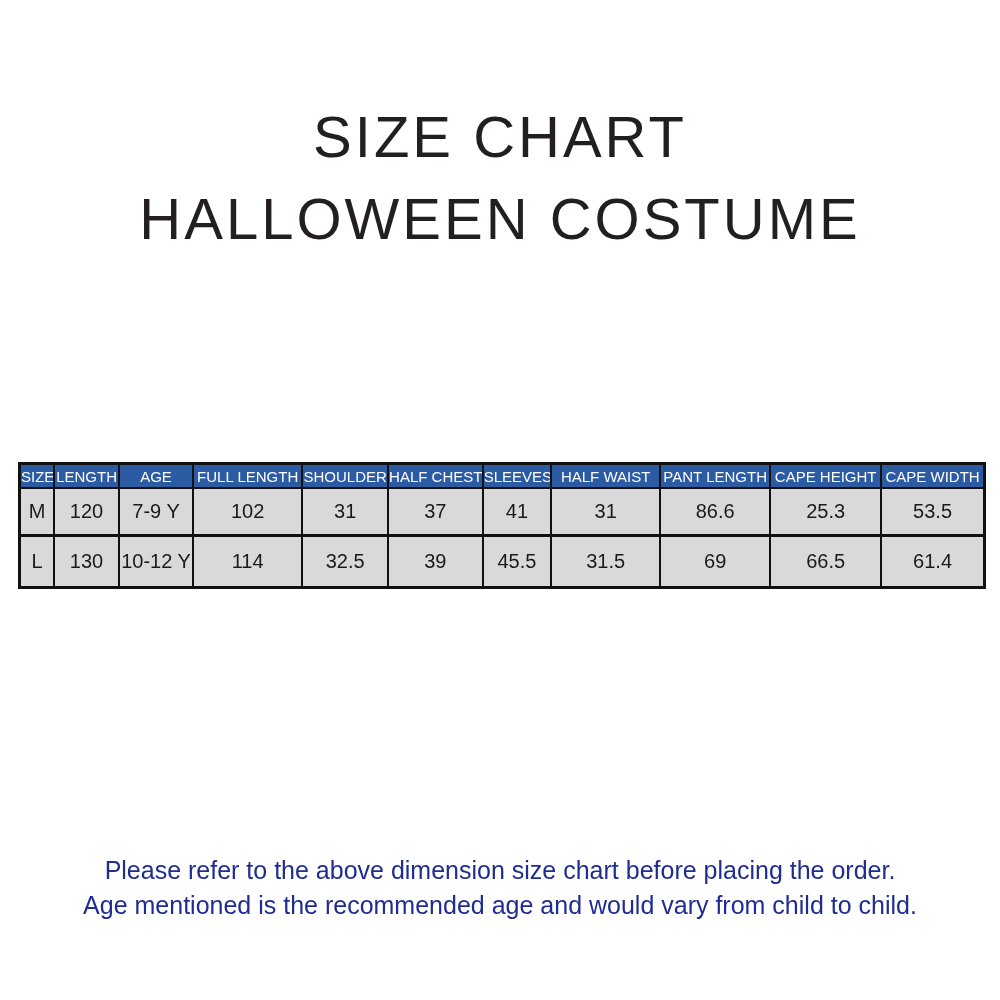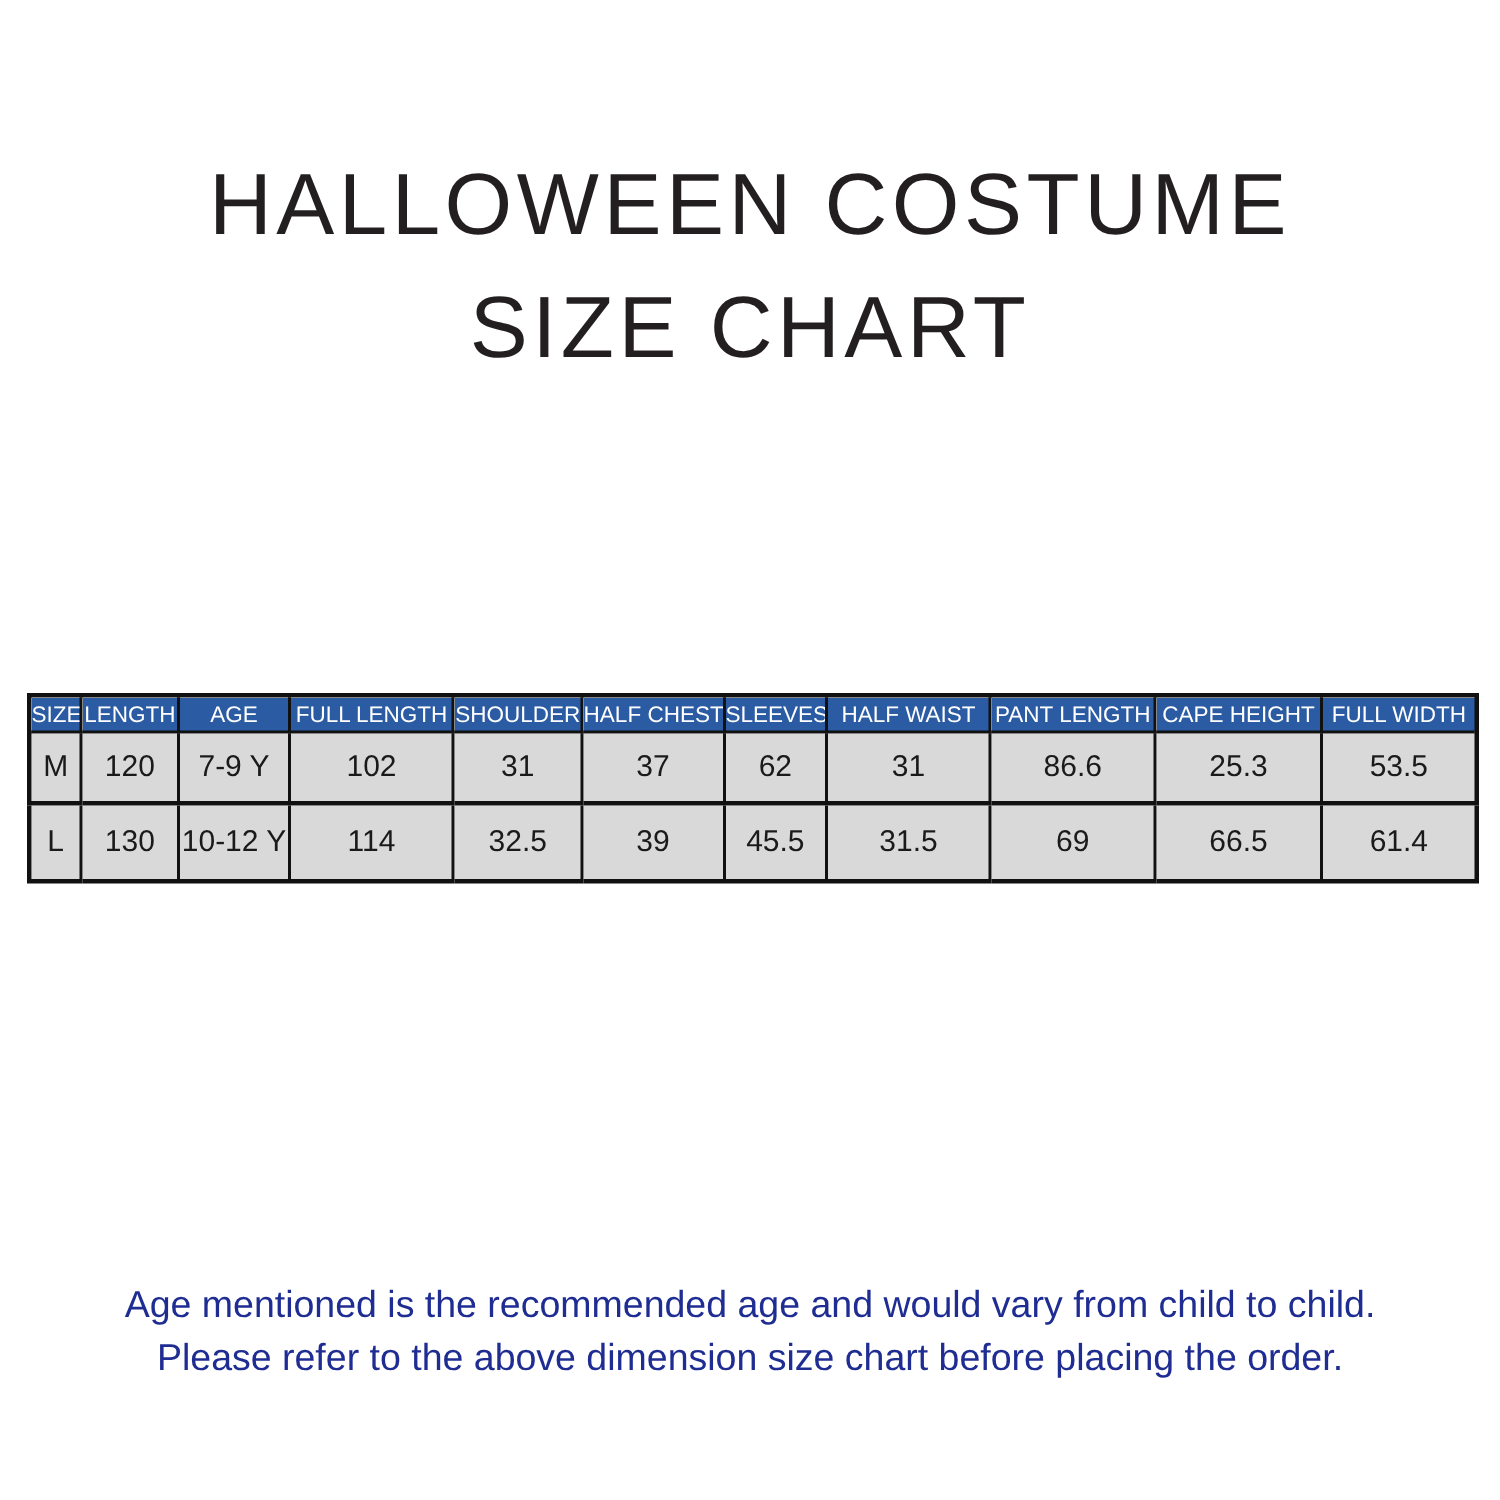--- a/index.html
+++ b/index.html
@@ -77,22 +77,22 @@
     line-height: 35px;
     font-weight: 400;
   }
 </style>
 </head>
 <body>
 
 <div class="page">
 
   <div class="title-block">
+    <div>SIZE CHART</div>
     <div>HALLOWEEN COSTUME</div>
-    <div>SIZE CHART</div>
   </div>
 
   <table class="size-table">
     <colgroup>
         <col style="width: 3.6%;">
         <col style="width: 6.7%;">
         <col style="width: 7.7%;">
         <col style="width: 11.3%;">
         <col style="width: 8.9%;">
         <col style="width: 9.8%;">
@@ -107,30 +107,30 @@
           <th>SIZE</th>
           <th>LENGTH</th>
           <th>AGE</th>
           <th>FULL LENGTH</th>
           <th>SHOULDER</th>
           <th>HALF CHEST</th>
           <th>SLEEVES</th>
           <th>HALF WAIST</th>
           <th>PANT LENGTH</th>
           <th>CAPE HEIGHT</th>
-          <th>FULL WIDTH</th>
+          <th>CAPE WIDTH</th>
         </tr>
         <tr class="row-data row-data-0">
           <td>M</td>
           <td>120</td>
           <td>7-9 Y</td>
           <td>102</td>
           <td>31</td>
           <td>37</td>
-          <td>62</td>
+          <td>41</td>
           <td>31</td>
           <td>86.6</td>
           <td>25.3</td>
           <td>53.5</td>
         </tr>
         <tr class="row-data row-data-1">
           <td>L</td>
           <td>130</td>
           <td>10-12 Y</td>
           <td>114</td>
@@ -139,17 +139,17 @@
           <td>45.5</td>
           <td>31.5</td>
           <td>69</td>
           <td>66.5</td>
           <td>61.4</td>
         </tr>
       </tbody>
   </table>
 
   <div class="footer-note">
+    <div>Please refer to the above dimension size chart before placing the order.</div>
     <div>Age mentioned is the recommended age and would vary from child to child.</div>
-    <div>Please refer to the above dimension size chart before placing the order.</div>
   </div>
 
 </div>
 
 </body></html>

